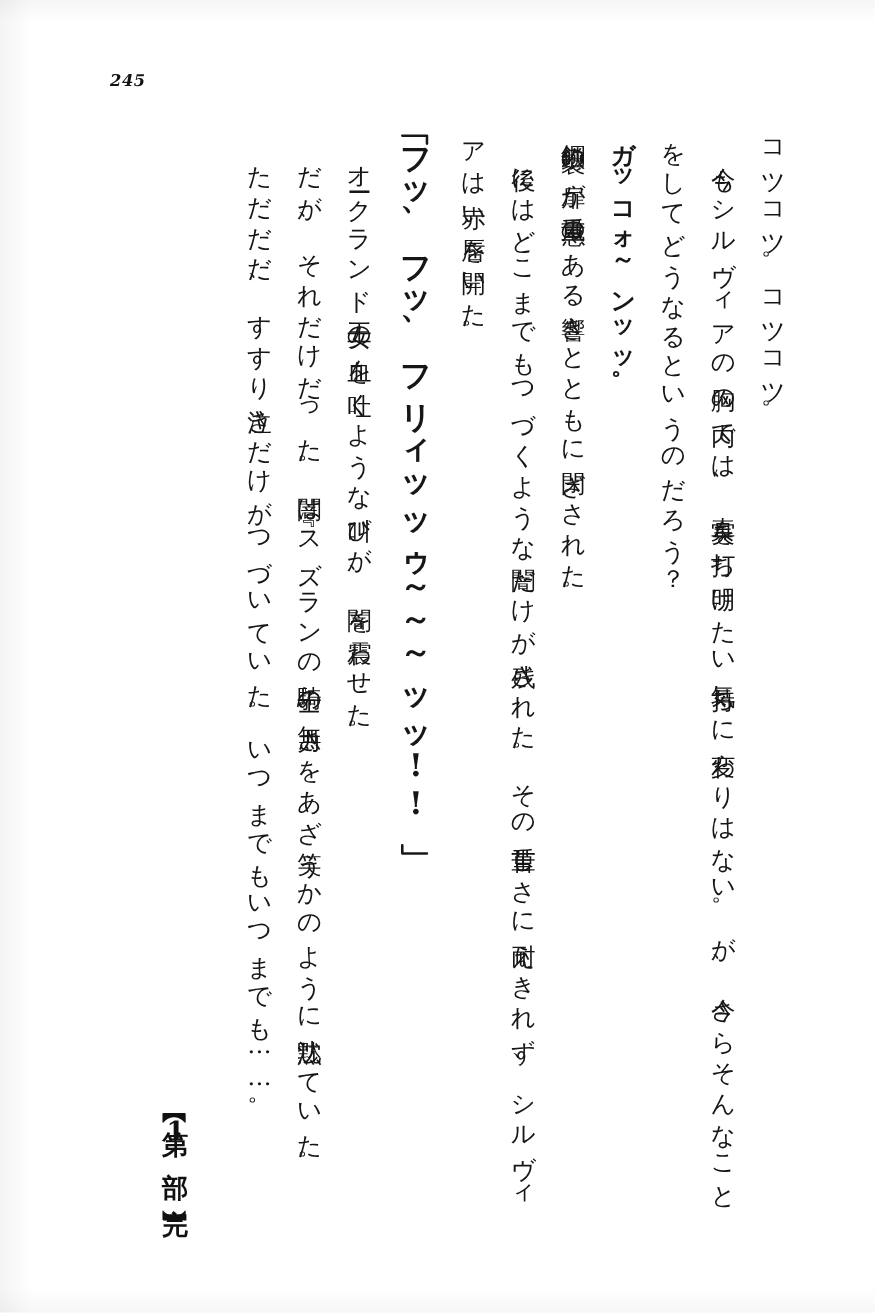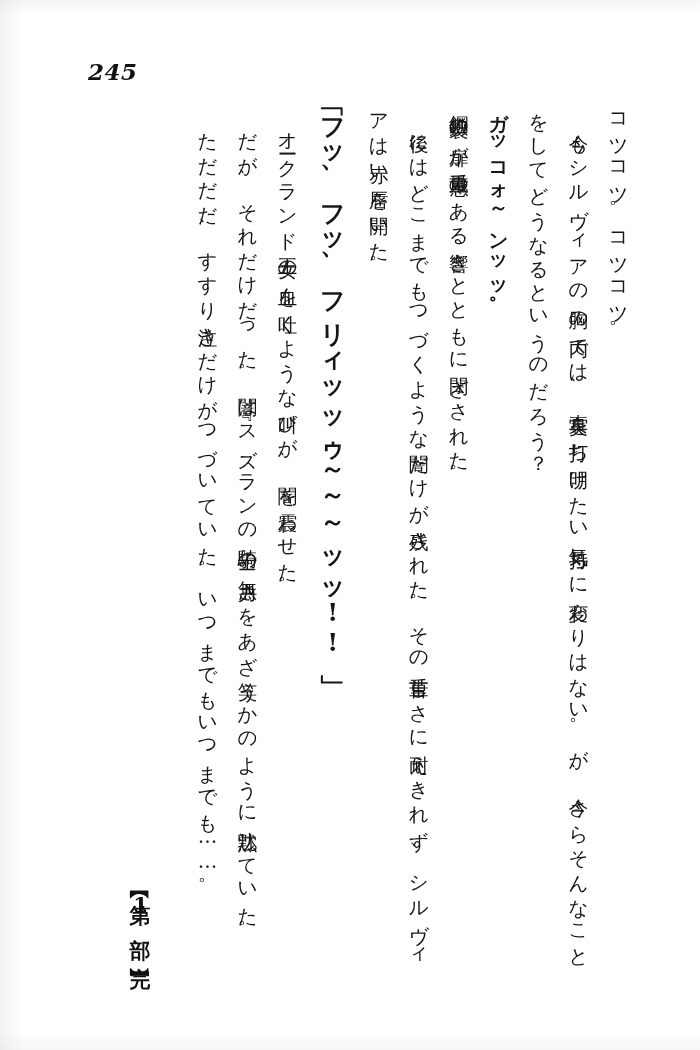--- a/index.html
+++ b/index.html
@@ -26,21 +26,21 @@
   }
 
   
   .page-number {
     position: absolute;
     left: 88px;
     top: 58px;
     font-family: "DejaVu Serif", "Liberation Serif", serif;
     font-style: italic;
     font-weight: 700;
-    font-size: 23px;
+    font-size: 13px;
     letter-spacing: 0.5px;
     color: #121212;
   }
 
   
   .text-block {
     position: absolute;
     right: 62px;
     top: 100px;
     width: 520px;

